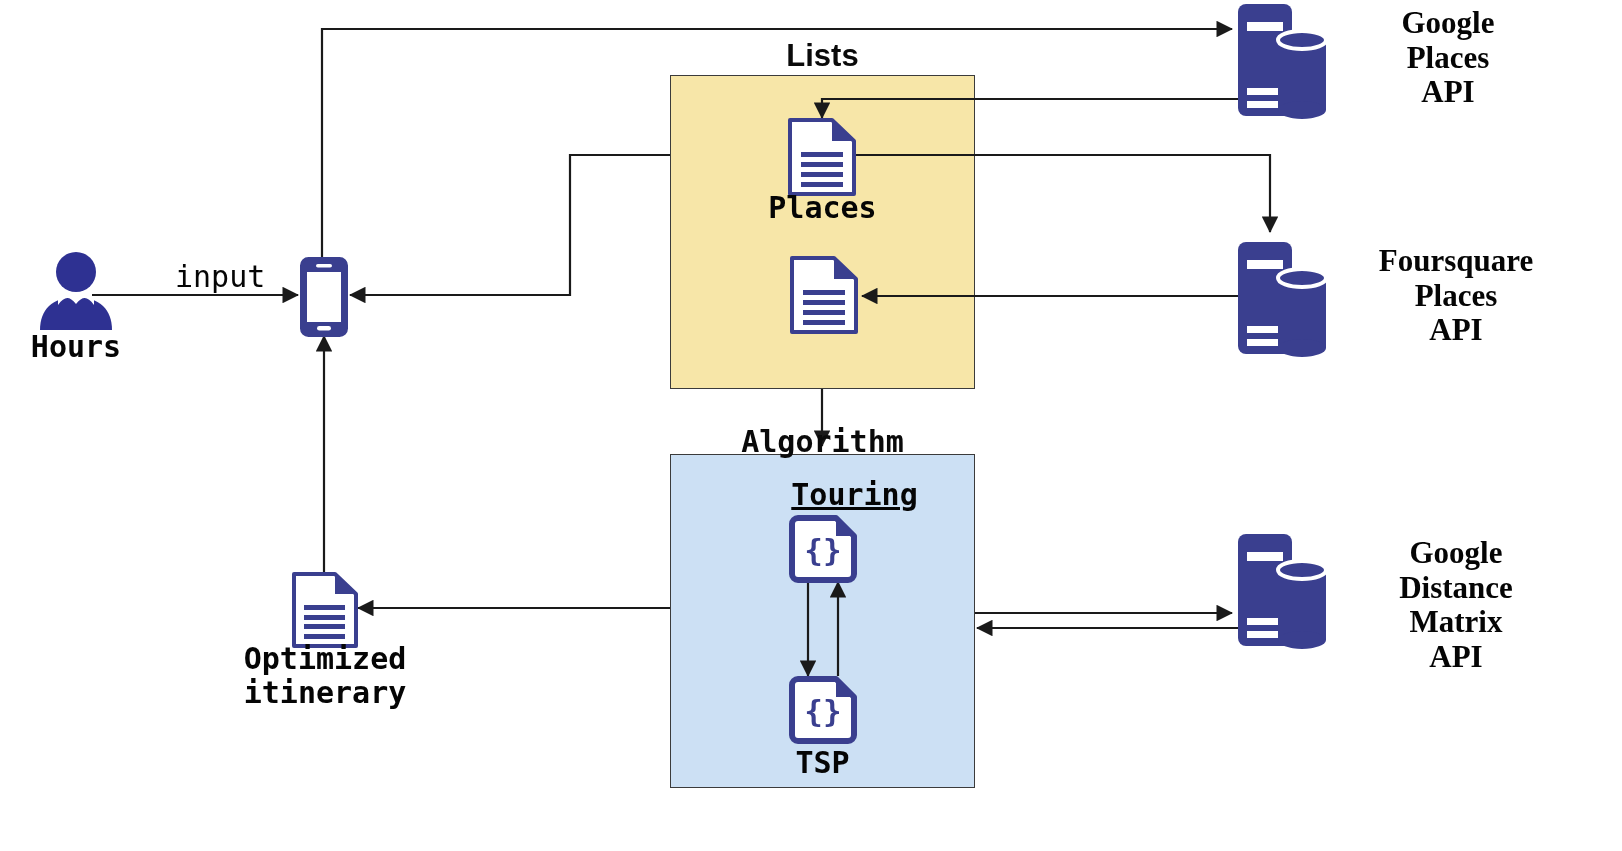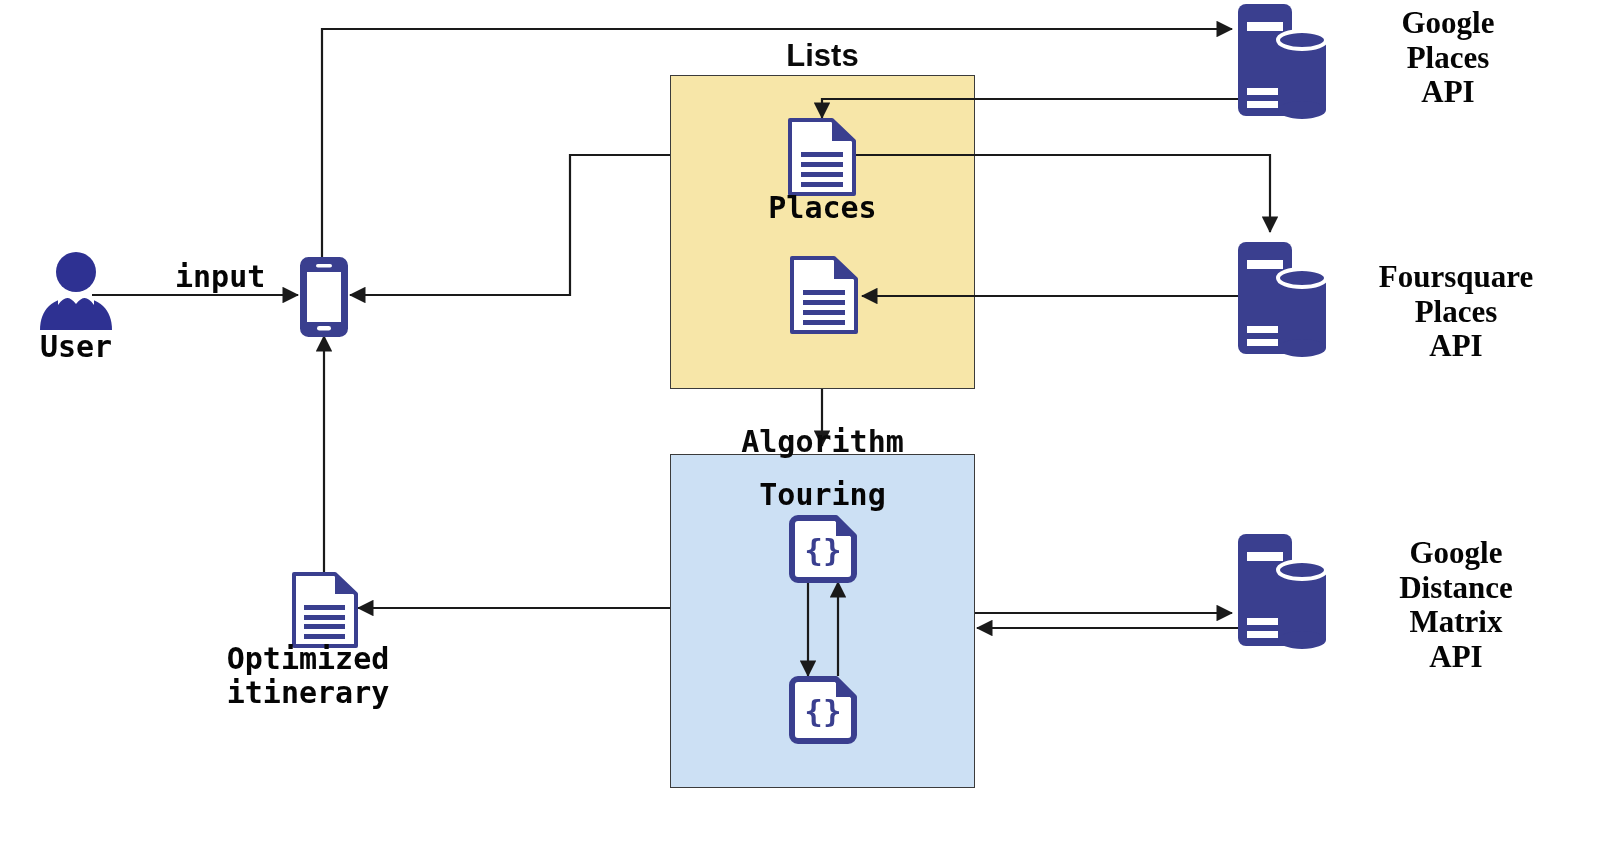--- a/index.html
+++ b/index.html
@@ -62,21 +62,21 @@
     font-family: "DejaVu Sans Mono", "Liberation Mono", monospace;
     font-weight: bold;
     font-size: 30px;
     line-height: 1.12;
     white-space: pre;
   }
   .edge-label {
     position: absolute;
     color: #050505;
     font-family: "DejaVu Sans Mono", "Liberation Mono", monospace;
-    font-weight: bold;
+    font-weight: normal;
     font-size: 30px;
     white-space: nowrap;
   }
   .api-label {
     position: absolute;
     text-align: center;
     color: #050505;
     font-family: Liberation Serif, serif;
     font-weight: bold;
     font-size: 31px;
@@ -139,21 +139,21 @@
     <svg width="76" height="78" viewBox="0 0 76 78">
       <circle cx="38" cy="20" r="20" fill="#2E3192"></circle>
       <path d="M 2 78
                C 2 58, 14 45, 38 45
                C 62 45, 74 58, 74 78
                Z" fill="#2E3192"></path>
       <path d="M 20 53 C 27 44, 31 44, 38 52 C 45 44, 49 44, 56 53
                L 56 45 L 20 45 Z" fill="#ffffff"></path>
     </svg>
   </div>
-  <div class="node-label" style="left:0px; top:330px; width:152px;">User</div>
+  <div class="node-label" style="left:0px; top:330px; width:152px;">Hours</div>
 
   <div class="edge-label" style="left:175px; top:259px;">input</div>
 
   <div class="icon-wrap" style="left:300px; top:257px;">
     <svg width="48" height="80" viewBox="0 0 48 80">
       <rect x="1.5" y="1.5" width="45" height="77" rx="7" ry="7" fill="#3A3F8F" stroke="#3A3F8F" stroke-width="3"></rect>
       <rect x="7" y="15" width="34" height="50" fill="#ffffff"></rect>
       <rect x="16" y="7" width="16" height="3.6" rx="1.8" fill="#ffffff"></rect>
       <rect x="17" y="69" width="14" height="4.6" rx="2.3" fill="#ffffff"></rect>
     </svg>
@@ -179,52 +179,53 @@
       <path d="M 44 2 L 66 23 L 44 23 Z" fill="#3A3F8F"></path>
       <g fill="#3A3F8F">
         <rect x="13" y="34" width="42" height="5"></rect>
         <rect x="13" y="44" width="42" height="5"></rect>
         <rect x="13" y="54" width="42" height="5"></rect>
         <rect x="13" y="64" width="42" height="5"></rect>
       </g>
     </svg>
   </div>
 
-  <div class="node-label" style="left:670px; top:478px; width:305px;">Touring</div>
+  <div class="node-label" style="left:702px; top:478px; width:305px;text-decoration:underline;">Touring</div>
   <div class="icon-wrap" style="left:789px; top:515px;">
     <svg width="68" height="68" viewBox="0 0 68 68">
       <path d="M 9 3 L 47 3 L 65 21 L 65 59 A 6 6 0 0 1 59 65
                L 9 65 A 6 6 0 0 1 3 59 L 3 9 A 6 6 0 0 1 9 3 Z" fill="#ffffff" stroke="#3A3F8F" stroke-width="6" stroke-linejoin="round"></path>
       <path d="M 47 3 L 65 21 L 47 21 Z" fill="#3A3F8F"></path>
       <text x="34" y="46" text-anchor="middle" font-family="DejaVu Sans Mono, Liberation Mono, monospace" font-size="31" font-weight="bold" fill="#3A3F8F">{}</text>
     </svg>
   </div>
 
   <div class="icon-wrap" style="left:789px; top:676px;">
     <svg width="68" height="68" viewBox="0 0 68 68">
       <path d="M 9 3 L 47 3 L 65 21 L 65 59 A 6 6 0 0 1 59 65
                L 9 65 A 6 6 0 0 1 3 59 L 3 9 A 6 6 0 0 1 9 3 Z" fill="#ffffff" stroke="#3A3F8F" stroke-width="6" stroke-linejoin="round"></path>
       <path d="M 47 3 L 65 21 L 47 21 Z" fill="#3A3F8F"></path>
       <text x="34" y="46" text-anchor="middle" font-family="DejaVu Sans Mono, Liberation Mono, monospace" font-size="31" font-weight="bold" fill="#3A3F8F">{}</text>
     </svg>
   </div>
+  <div class="node-label" style="left:670px; top:746px; width:305px;">TSP</div>
 
   <div class="icon-wrap" style="left:292px; top:572px;">
     <svg width="66" height="76" viewBox="0 0 66 76">
       <path d="M 2 2 L 43 2 L 64 22 L 64 74 L 2 74 Z" fill="#ffffff" stroke="#3A3F8F" stroke-width="4" stroke-linejoin="round"></path>
       <path d="M 43 2 L 64 22 L 43 22 Z" fill="#3A3F8F"></path>
       <g fill="#3A3F8F">
         <rect x="12" y="33" width="41" height="5"></rect>
         <rect x="12" y="43" width="41" height="5"></rect>
         <rect x="12" y="52" width="41" height="5"></rect>
         <rect x="12" y="62" width="41" height="5"></rect>
       </g>
     </svg>
   </div>
-  <div class="node-label" style="left:128px; top:642px; width:360px;">Optimized
+  <div class="node-label" style="left:145px; top:642px; width:360px;">Optimized
 itinerary</div>
 
   <div class="icon-wrap" style="left:1234px; top:0px;">
     <svg width="96" height="120" viewBox="0 0 96 120">
       <rect x="4" y="4" width="54" height="112" rx="8" ry="8" fill="#3A3F8F"></rect>
       <rect x="13" y="22" width="36" height="9" fill="#ffffff"></rect>
       <rect x="13" y="88" width="36" height="7" fill="#ffffff"></rect>
       <rect x="13" y="101" width="36" height="7" fill="#ffffff"></rect>
       <path d="M 44 40 L 92 40 L 92 110 L 44 110 Z" fill="#3A3F8F"></path>
       <ellipse cx="68" cy="110" rx="24" ry="9" fill="#3A3F8F"></ellipse>
@@ -240,21 +241,21 @@
     <svg width="96" height="120" viewBox="0 0 96 120">
       <rect x="4" y="4" width="54" height="112" rx="8" ry="8" fill="#3A3F8F"></rect>
       <rect x="13" y="22" width="36" height="9" fill="#ffffff"></rect>
       <rect x="13" y="88" width="36" height="7" fill="#ffffff"></rect>
       <rect x="13" y="101" width="36" height="7" fill="#ffffff"></rect>
       <path d="M 44 40 L 92 40 L 92 110 L 44 110 Z" fill="#3A3F8F"></path>
       <ellipse cx="68" cy="110" rx="24" ry="9" fill="#3A3F8F"></ellipse>
       <ellipse cx="68" cy="40" rx="24" ry="9" fill="#3A3F8F" stroke="#ffffff" stroke-width="4"></ellipse>
     </svg>
   </div>
-  <div class="api-label" style="left:1300px; top:260px; width:312px;">Foursquare
+  <div class="api-label" style="left:1300px; top:244px; width:312px;">Foursquare
 Places
 API</div>
 
   <div class="icon-wrap" style="left:1234px; top:530px;">
     <svg width="96" height="120" viewBox="0 0 96 120">
       <rect x="4" y="4" width="54" height="112" rx="8" ry="8" fill="#3A3F8F"></rect>
       <rect x="13" y="22" width="36" height="9" fill="#ffffff"></rect>
       <rect x="13" y="88" width="36" height="7" fill="#ffffff"></rect>
       <rect x="13" y="101" width="36" height="7" fill="#ffffff"></rect>
       <path d="M 44 40 L 92 40 L 92 110 L 44 110 Z" fill="#3A3F8F"></path>

